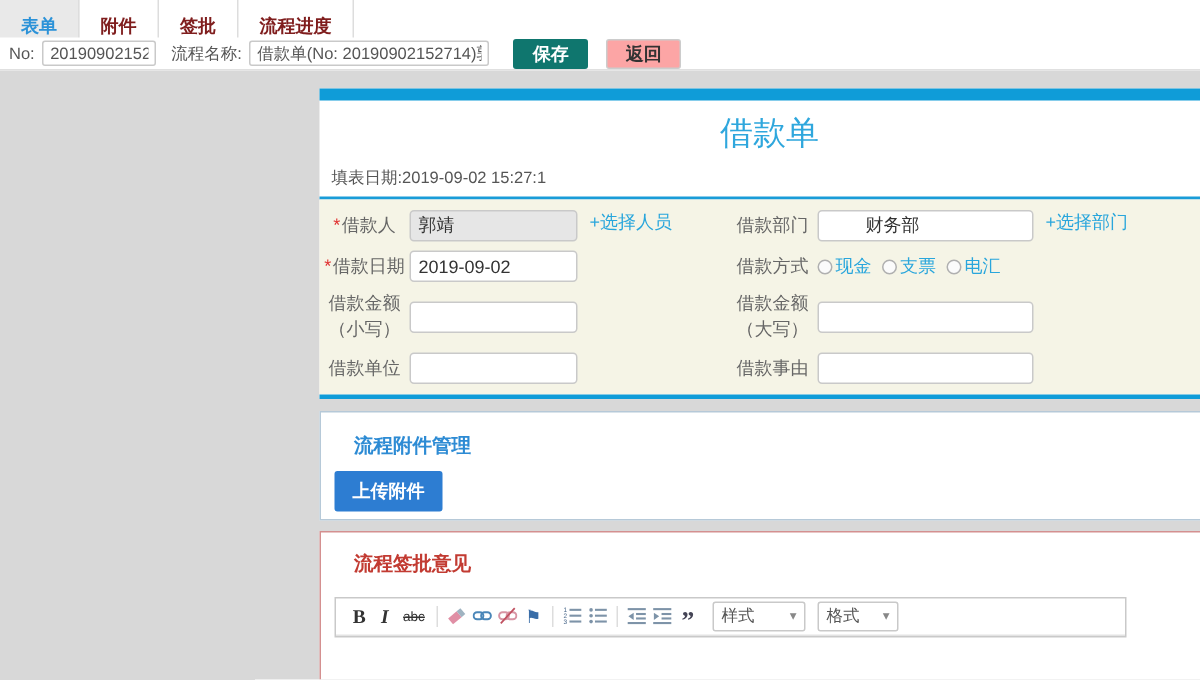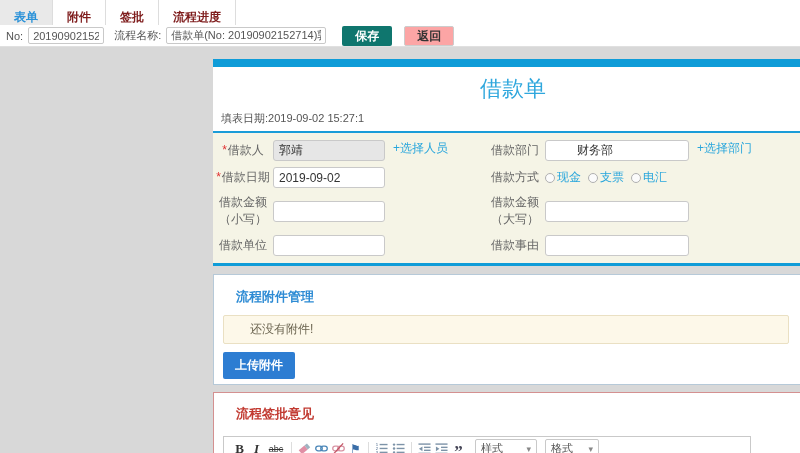--- a/index.html
+++ b/index.html
@@ -177,21 +177,20 @@
             <input class="field wide" value="" style="">
           </div>
         </div>
 
       </div>
       <div class="form-bottombar"></div>
     </div>
 
     <div class="attach-panel">
       <div class="attach-title">流程附件管理</div>
-      <div class="attach-alert">还没有附件!</div>
       <button class="upload-btn">上传附件</button>
     </div>
 
     <div class="approval-panel">
       <div class="approval-title">流程签批意见</div>
 
       <div class="editor">
         <div class="editor-toolbar">
           <span class="ticon ticon-bold">B</span>
           <span class="ticon ticon-italic">I</span>

